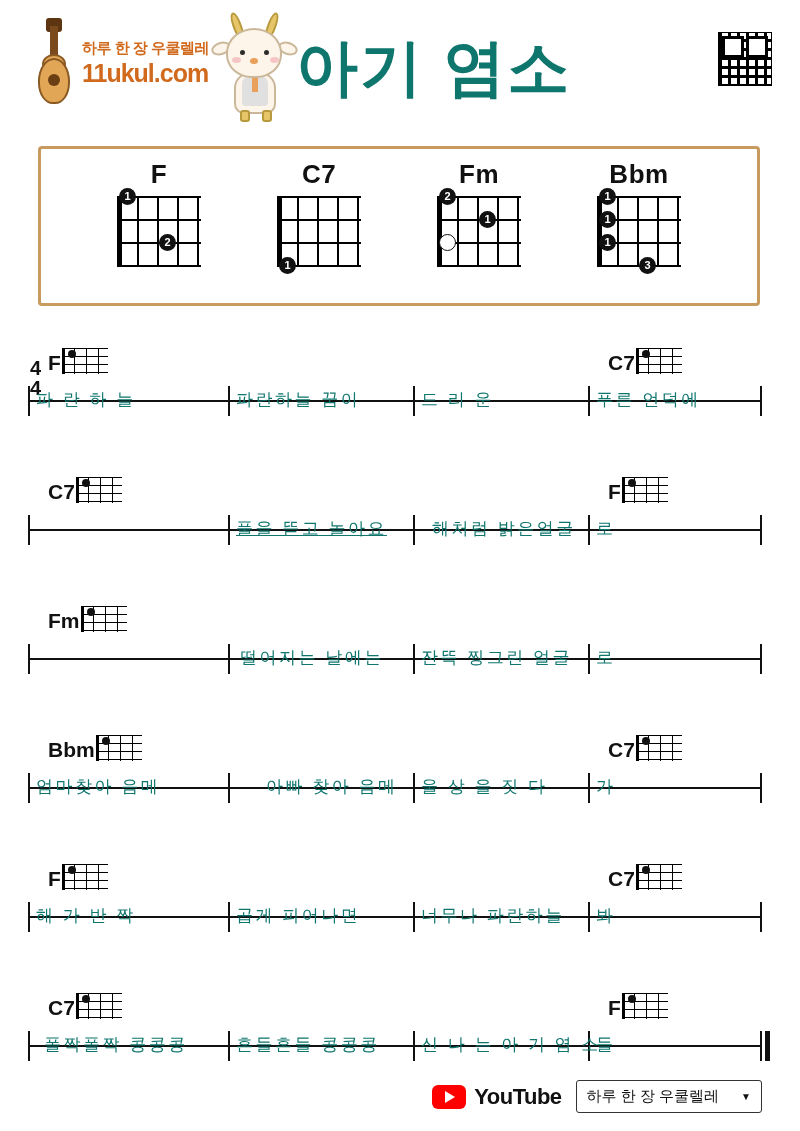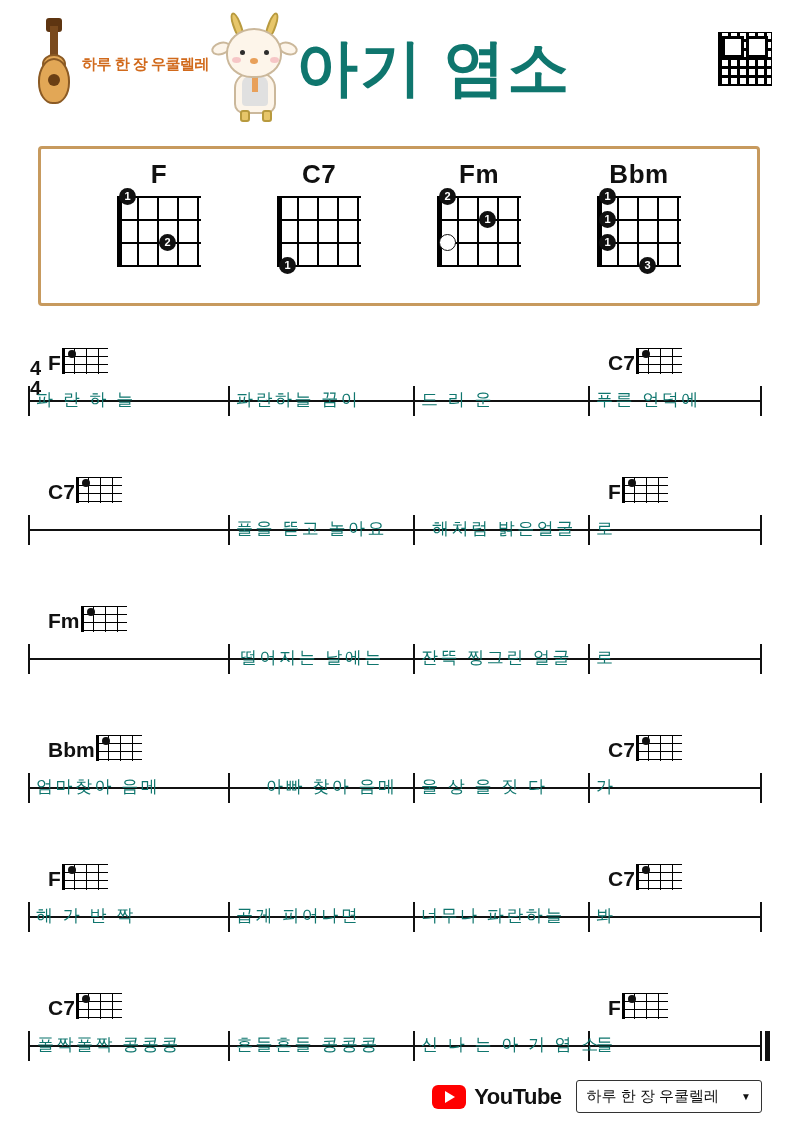--- a/index.html
+++ b/index.html
@@ -299,20 +299,21 @@
   <div class="logo-block">
     <div class="uke-icon">
       <div class="uke-head"></div>
       <div class="uke-neck"></div>
       <div class="uke-waist"></div>
       <div class="uke-body"></div>
       <div class="uke-hole"></div>
     </div>
     <div class="logo-text">
       <div class="kr">하루 한 장 우쿨렐레</div>
+      <div class="site">11ukul.com</div>
     </div>
   </div>
 
   <div class="goat">
     <div class="goat-horn-l"></div>
     <div class="goat-horn-r"></div>
     <div class="goat-ear-l"></div>
     <div class="goat-ear-r"></div>
     <div class="goat-body"></div>
     <div class="goat-vest"></div>
@@ -483,21 +484,21 @@
           <div class="v" style="left: 24px;"></div>
           <div class="v" style="left: 36px;"></div>
           <div class="h" style="top: 0px;"></div>
           <div class="h" style="top: 8px;"></div>
           <div class="h" style="top: 16px;"></div>
           <div class="h" style="top: 24px;"></div>
           <div class="d" style="left: 6px; top: 2px;"></div>
         </div>
       </div>
       <div class="measure-lyrics">
-        <div class="lyric" style="left: 208px;">풀을 뜯고 놀아요</div>
+        <div class="lyric" style="left: 208px; text-decoration: underline;">풀을 뜯고 놀아요</div>
         <div class="lyric" style="left: 404px;">해처럼 밝은얼굴</div>
         <div class="lyric" style="left: 568px;">로</div>
       </div>
     </div>
     <div class="sysrow">
       <div class="bar-area">
         <div class="hrule"></div>
         <div class="bl" style="left: 0px;"></div>
         <div class="bl" style="left: 200px;"></div>
         <div class="bl" style="left: 385px;"></div>
@@ -643,21 +644,21 @@
           <div class="v" style="left: 24px;"></div>
           <div class="v" style="left: 36px;"></div>
           <div class="h" style="top: 0px;"></div>
           <div class="h" style="top: 8px;"></div>
           <div class="h" style="top: 16px;"></div>
           <div class="h" style="top: 24px;"></div>
           <div class="d" style="left: 6px; top: 2px;"></div>
         </div>
       </div>
       <div class="measure-lyrics">
-        <div class="lyric" style="left: 9px;">폴짝폴짝 콩콩콩</div>
+        <div class="lyric" style="left: 16px;">폴짝폴짝 콩콩콩</div>
         <div class="lyric" style="left: 208px;">흔들흔들 콩콩콩</div>
         <div class="lyric" style="left: 393px;">신 나 는  아 기 염 소</div>
         <div class="lyric" style="left: 568px;">들</div>
       </div>
     </div>
   </div>
 
 <div class="footer">
   <div class="yt">
     <div class="yt-badge"></div>

